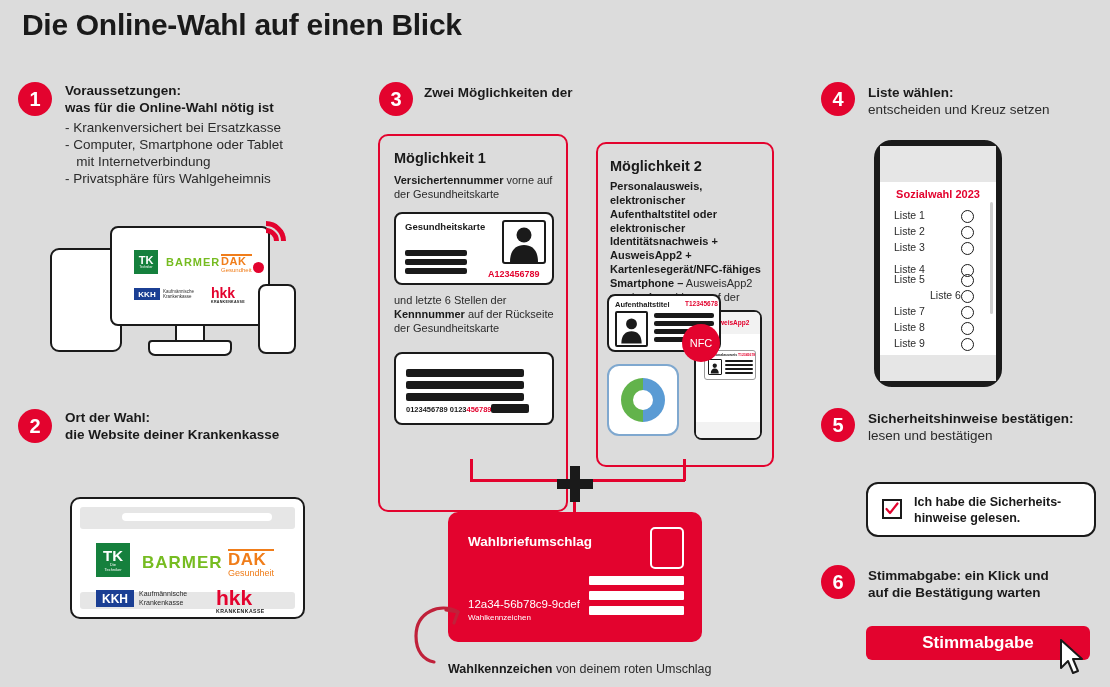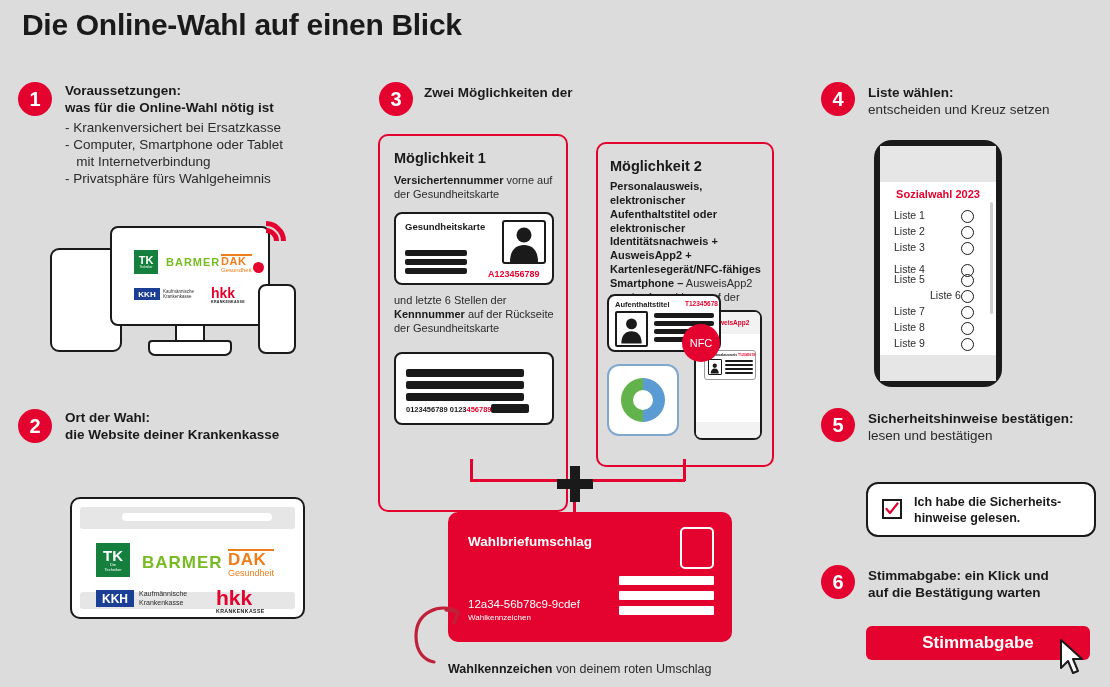--- a/index.html
+++ b/index.html
@@ -77,21 +77,21 @@
   .opt-text b { color:#1a1a1a; }
 
   
   .card { border: 2.5px solid #1a1a1a; background:#fff; border-radius: 8px; position:absolute; }
   .mono-red { color:#e3032e; font-weight:bold; font-family:"Liberation Sans", sans-serif; }
 
   #plus-v { left: 570px; top: 466px; width: 10px; height: 36px; background:#1a1a1a; }
   #plus-h { left: 557px; top: 479px; width: 36px; height: 10px; background:#1a1a1a; }
 
   
-  #envelope { left: 448px; top: 512px; width: 284px; height: 130px; background:#e3032e; border-radius: 10px; }
+  #envelope { left: 448px; top: 512px; width: 254px; height: 130px; background:#e3032e; border-radius: 10px; }
   #env-title { position:absolute; left:20px; top:22px; color:#fff; font-size:13.5px; font-weight:bold; }
   #env-stamp { position:absolute; right:18px; top:15px; width:34px; height:42px; border:2px solid #fff; border-radius:5px; }
   #env-code { position:absolute; left:20px; bottom:32px; color:#fff; font-size:11.5px; }
   #env-code-label { position:absolute; left:20px; bottom:20px; color:#fff; font-size:8px; }
   .env-line { position:absolute; right:18px; width:95px; height:9px; background:#fff; border-radius:1px; }
 
   #caption { left: 448px; top: 662px; font-size: 12.5px; color:#2b2b2b; }
   #caption b { color:#1a1a1a; }
 
   

